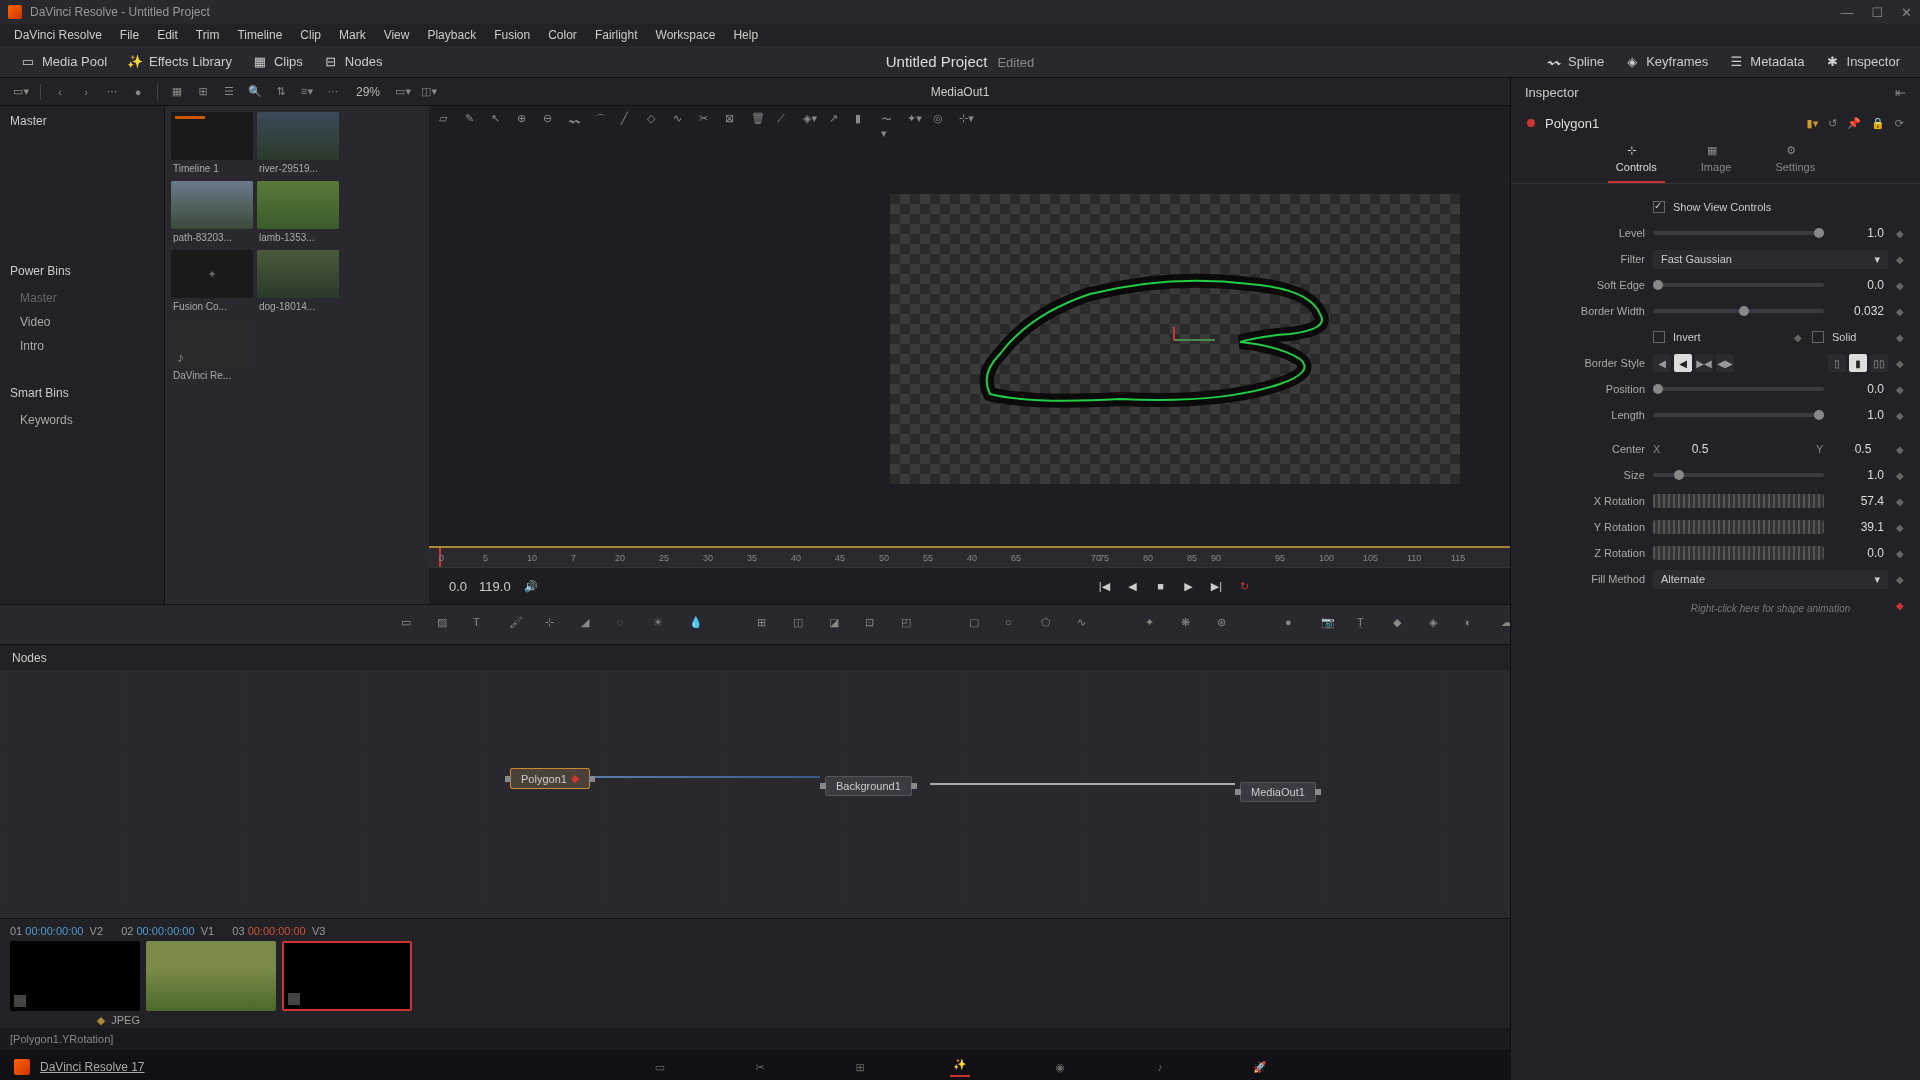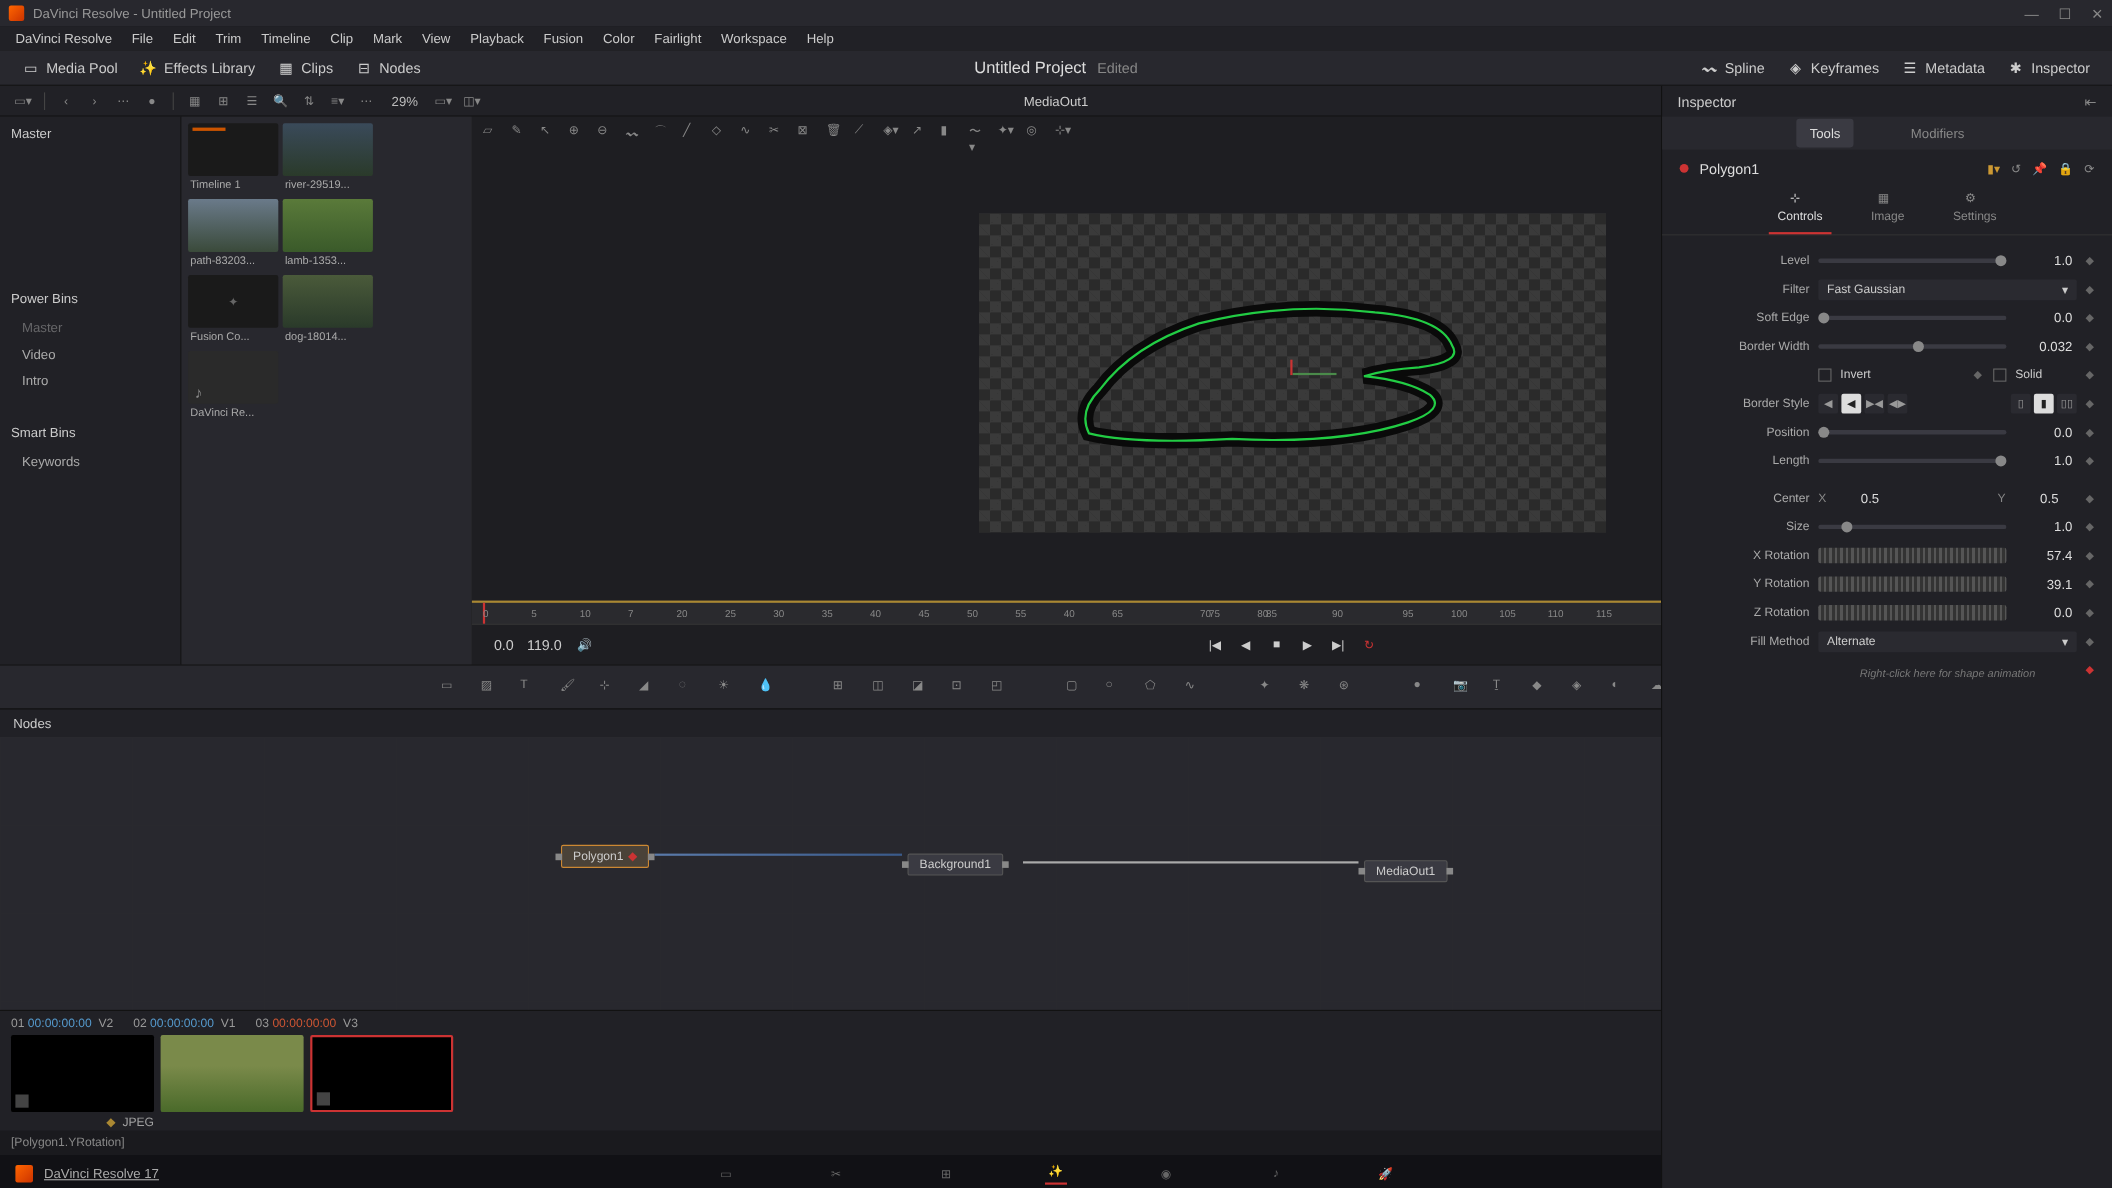--- a/index.html
+++ b/index.html
@@ -348,21 +348,21 @@
         <span class="tick" style="left: 318px;">35</span>
         <span class="tick" style="left: 362px;">40</span>
         <span class="tick" style="left: 406px;">45</span>
         <span class="tick" style="left: 450px;">50</span>
         <span class="tick" style="left: 494px;">55</span>
         <span class="tick" style="left: 538px;">40</span>
         <span class="tick" style="left: 582px;">65</span>
         <span class="tick" style="left: 662px;">70</span>
         <span class="tick" style="left: 670px;">75</span>
         <span class="tick" style="left: 714px;">80</span>
-        <span class="tick" style="left: 722px;">85</span>
+        <span class="tick" style="left: 758px;">85</span>
         <span class="tick" style="left: 782px;">90</span>
         <span class="tick" style="left: 846px;">95</span>
         <span class="tick" style="left: 890px;">100</span>
         <span class="tick" style="left: 934px;">105</span>
         <span class="tick" style="left: 978px;">110</span>
         <span class="tick" style="left: 1022px;">115</span>
       </div>
     <div class="transport">
       <span class="tc">0.0</span>
       <span class="tc">119.0</span>
@@ -485,24 +485,20 @@
     <span class="page-icon">⌂</span>
     <span class="page-icon">⚙</span>
   </div>
 </div>
 
 <div class="inspector">
   <div class="insp-header">
     <span>Inspector</span>
     <span style="margin-left:auto; color:#888">⇤</span>
   </div>
-  <div class="insp-tabs">
-    <span class="insp-tab active">Tools</span>
-    <span class="insp-tab">Modifiers</span>
-  </div>
   <div class="insp-node-header">
     <span class="dot"></span>
     <span class="name">Polygon1</span>
     <div class="icons">
       <span style="color:#cc9933">▮▾</span>
       <span>↺</span>
       <span>📌</span>
       <span>🔒</span>
       <span>⟳</span>
     </div>
@@ -516,20 +512,25 @@
         <div class="sicon">▦</div>
         <span>Image</span>
       </div>
     <div class="insp-subtab">
         <div class="sicon">⚙</div>
         <span>Settings</span>
       </div>
   </div>
   <div class="insp-body">
     <div class="form-row">
+      <span class="label"></span>
+      <span class="chk checked"></span>
+      <span style="color:#ccc">Show View Controls</span>
+    </div>
+    <div class="form-row">
       <span class="label">Level</span>
       <div class="slider">
           <div class="knob" style="left:calc(100% - 10px)"></div>
         </div>
       <span class="value">1.0</span>
       <span class="kf">◆</span>
     </div>
     <div class="form-row">
       <span class="label">Filter</span>
       <div class="select">

